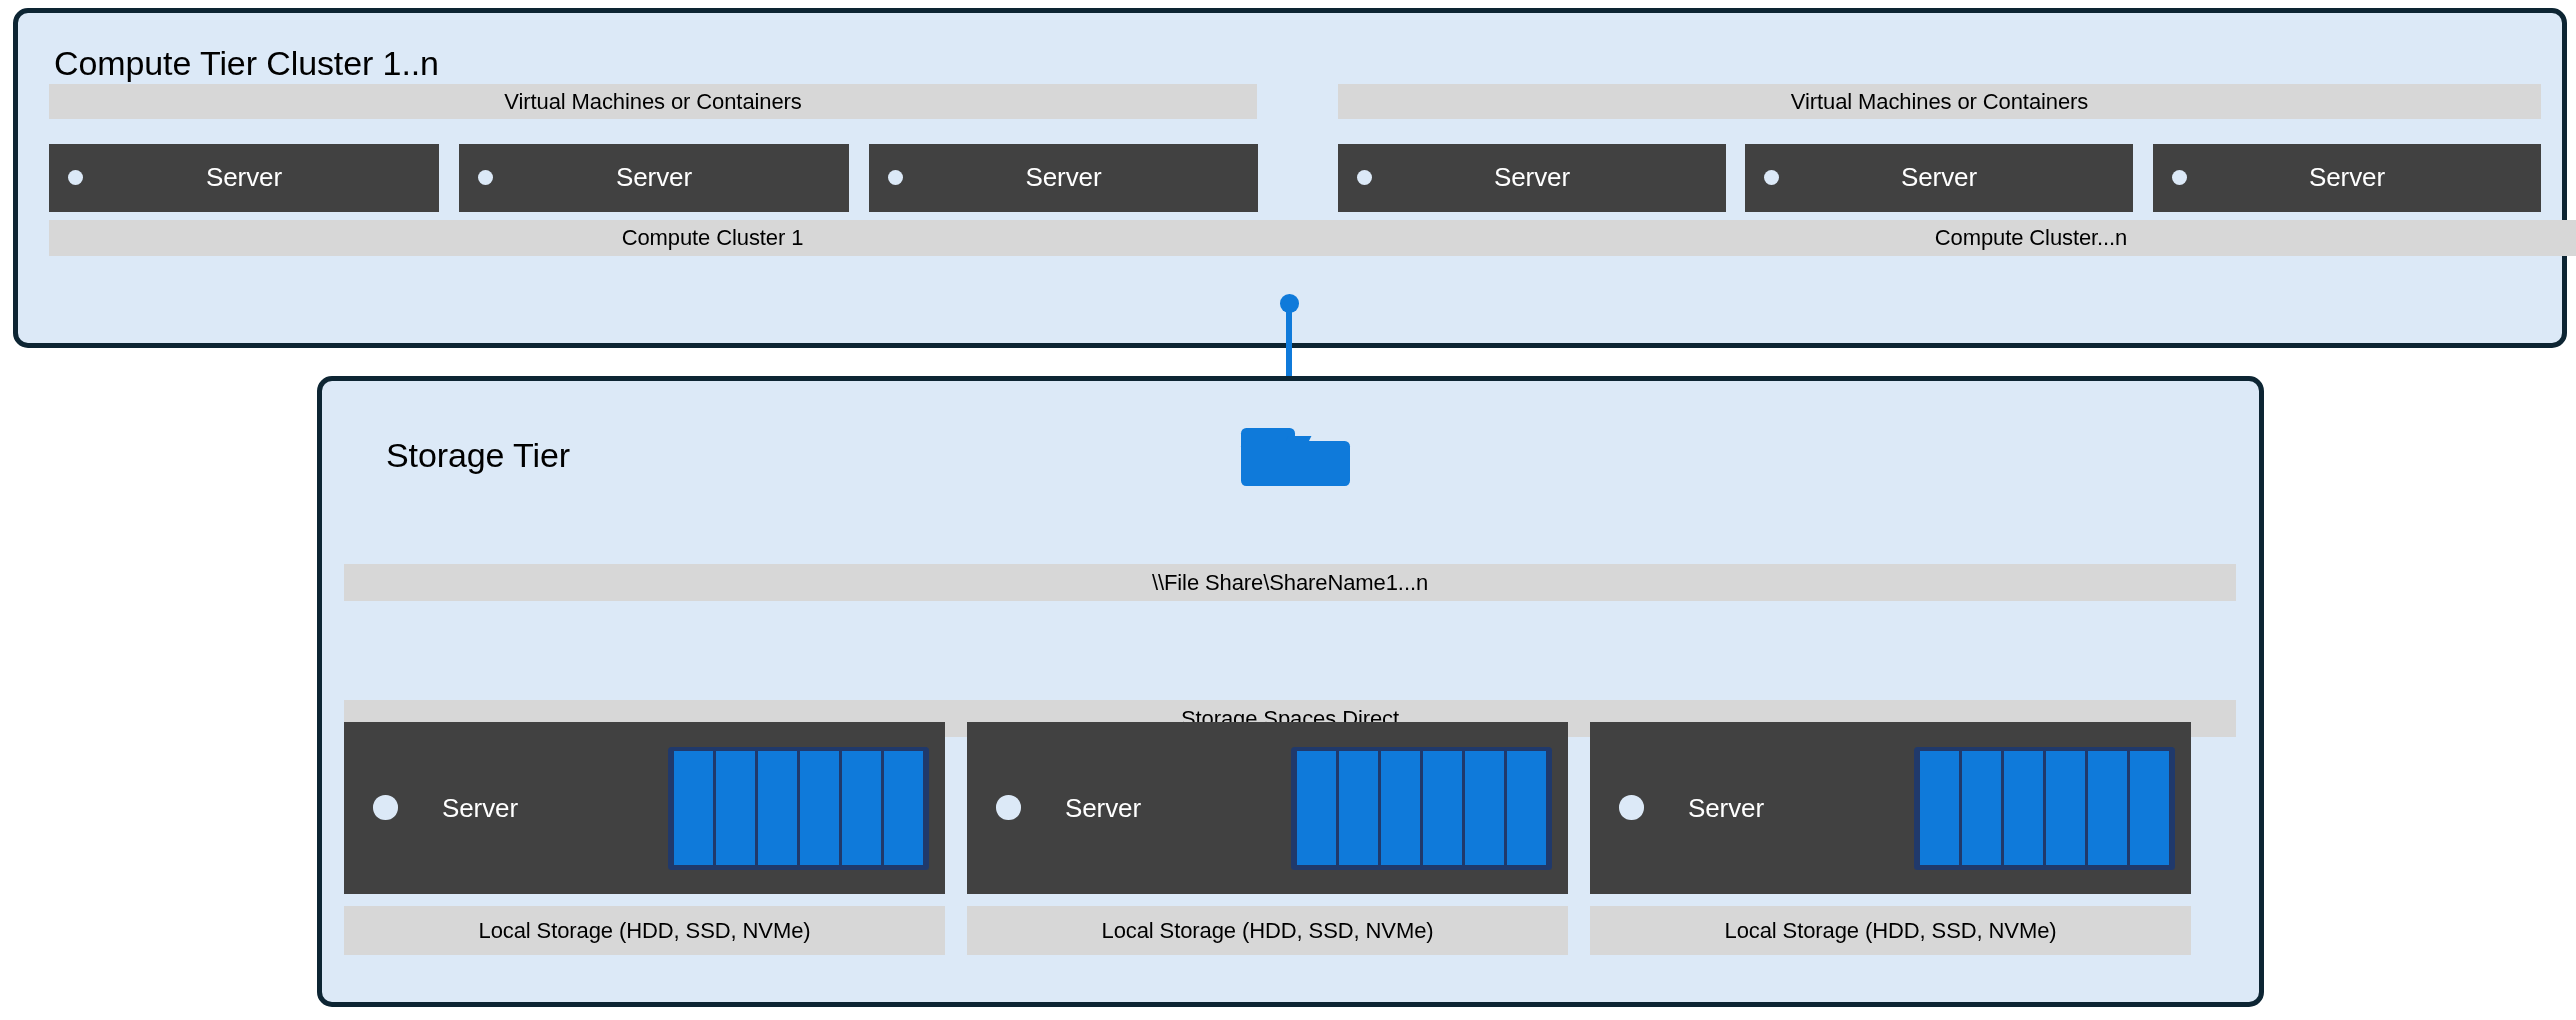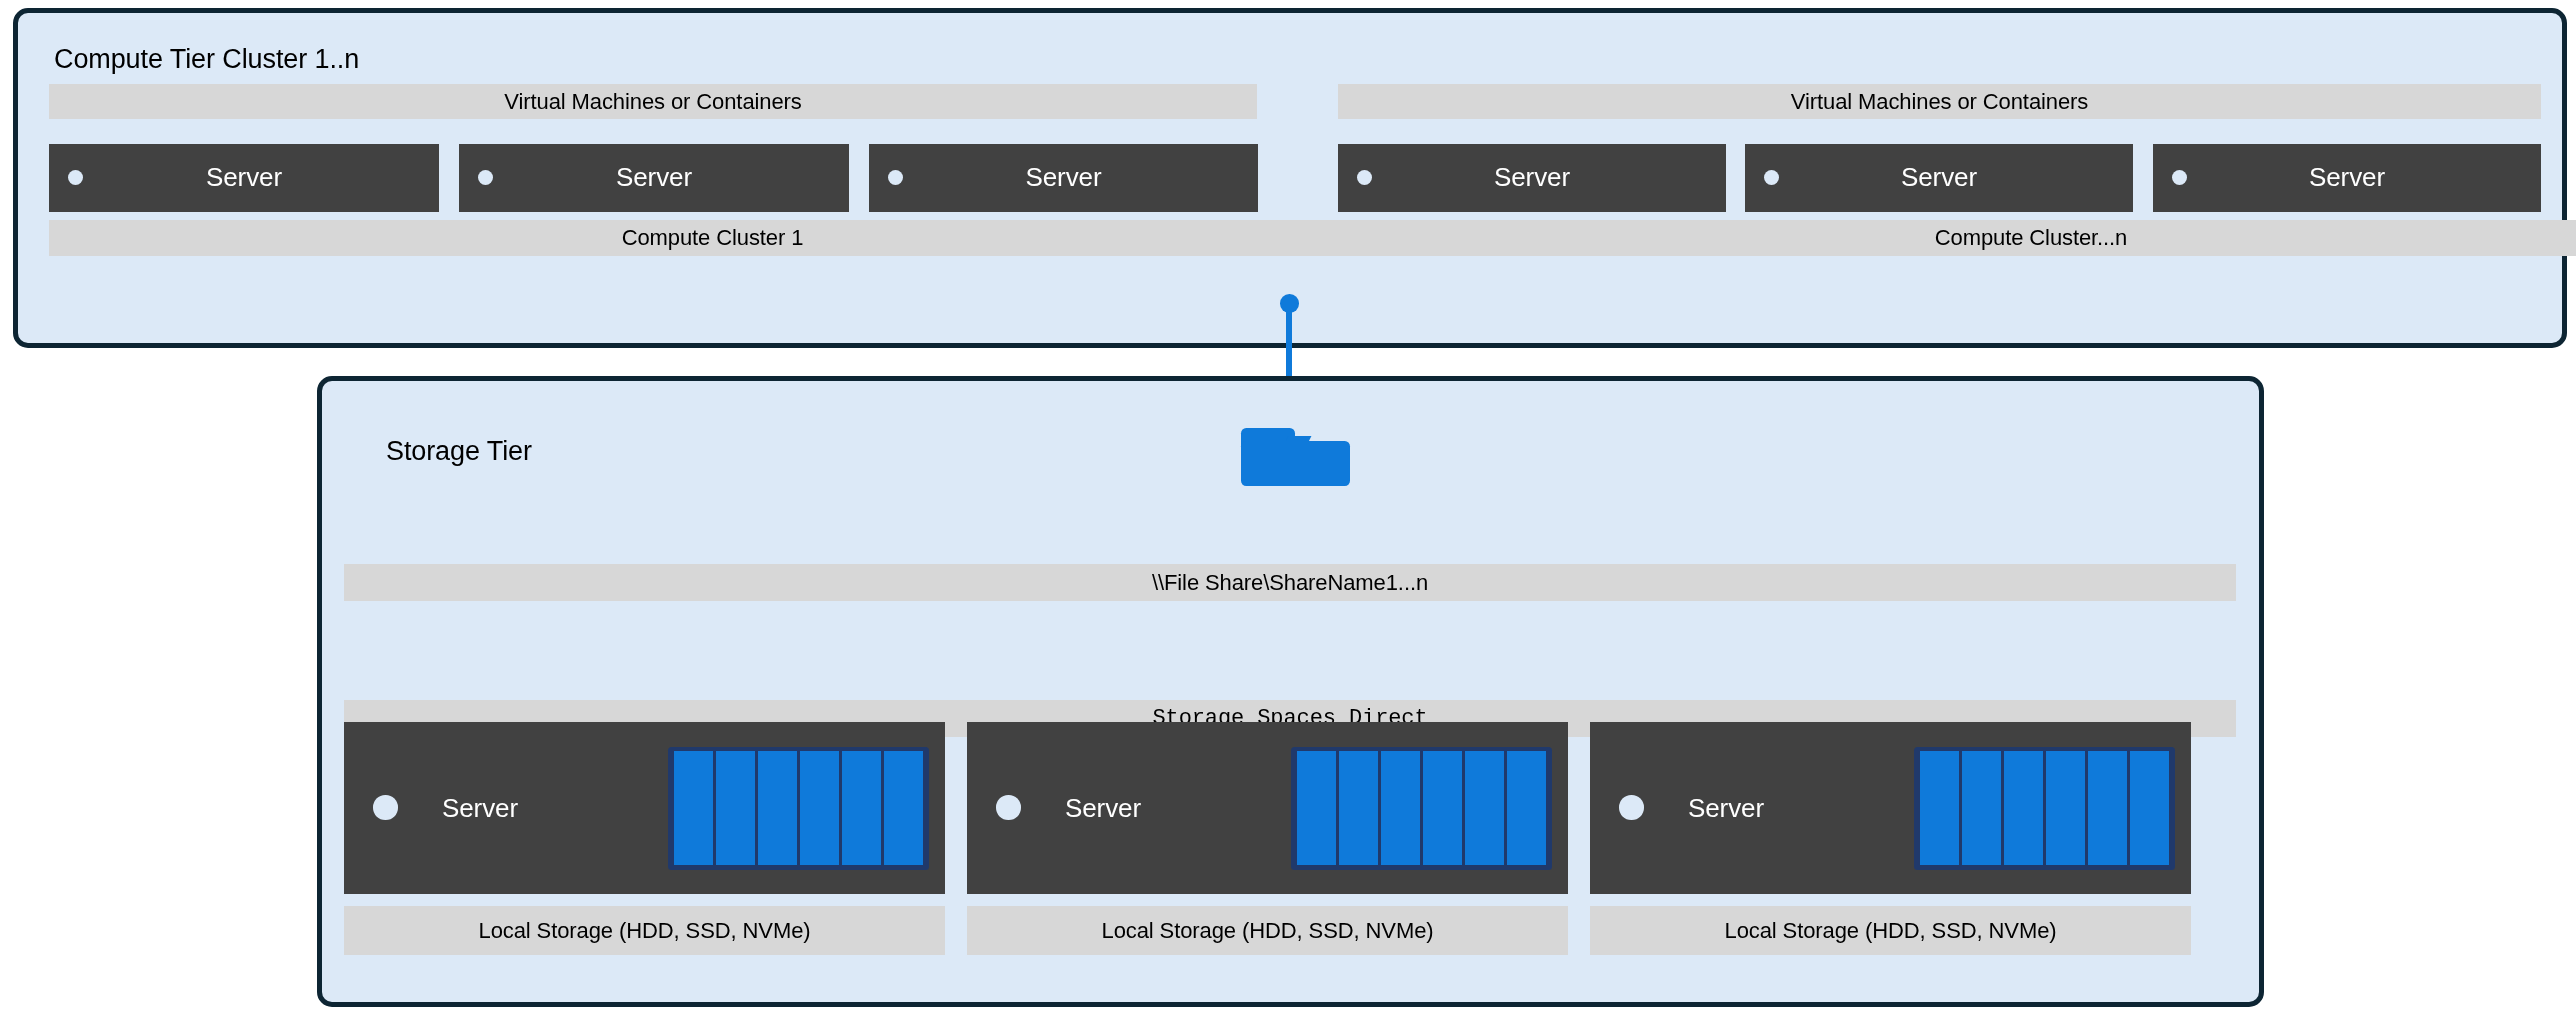--- a/index.html
+++ b/index.html
@@ -38,21 +38,21 @@
   #storage-tier {
     left: 317px;
     top: 376px;
     width: 1947px;
     height: 631px;
   }
 
   .tier-title {
     position: absolute;
     color: #000000;
-    font-size: 27px;
+    font-size: 34px;
     font-weight: 400;
     letter-spacing: -0.1px;
     white-space: nowrap;
   }
   #compute-title {
     left: 36px;
     top: 31px;
   }
   #storage-title {
     left: 64px;
@@ -256,21 +256,21 @@
   <div class="tier" id="storage-tier">
     <div class="tier-title" id="storage-title">Storage Tier</div>
 
     <div id="folder-icon" style="left:919px; top:47px;">
       <span class="folder-tab"></span>
       <span class="folder-notch"></span>
       <span class="folder-body"></span>
     </div>
 
     <div class="grey-bar" style="left:22px; top:183px; width:1892px; height:37px;">\\File Share\ShareName1...n</div>
-    <div class="grey-bar" style="left:22px; top:319px; width:1892px; height:37px;font-family:Liberation Mono, monospace;">Storage Spaces Direct</div>
+    <div class="grey-bar" style="left:22px; top:319px; width:1892px; height:37px;">Storage Spaces Direct</div>
 
     <div>
       <div class="server storage-server" style="left:22px; top:341px; width:601px; top:341px;">
         <span class="server-led"></span>
         <span class="server-label">Server</span>
         <span class="disk-array" style="left:324px; top:24.5px; width:261px; height:123px;">
           <span class="disk"></span>
           <span class="disk"></span>
           <span class="disk"></span>
           <span class="disk"></span>

